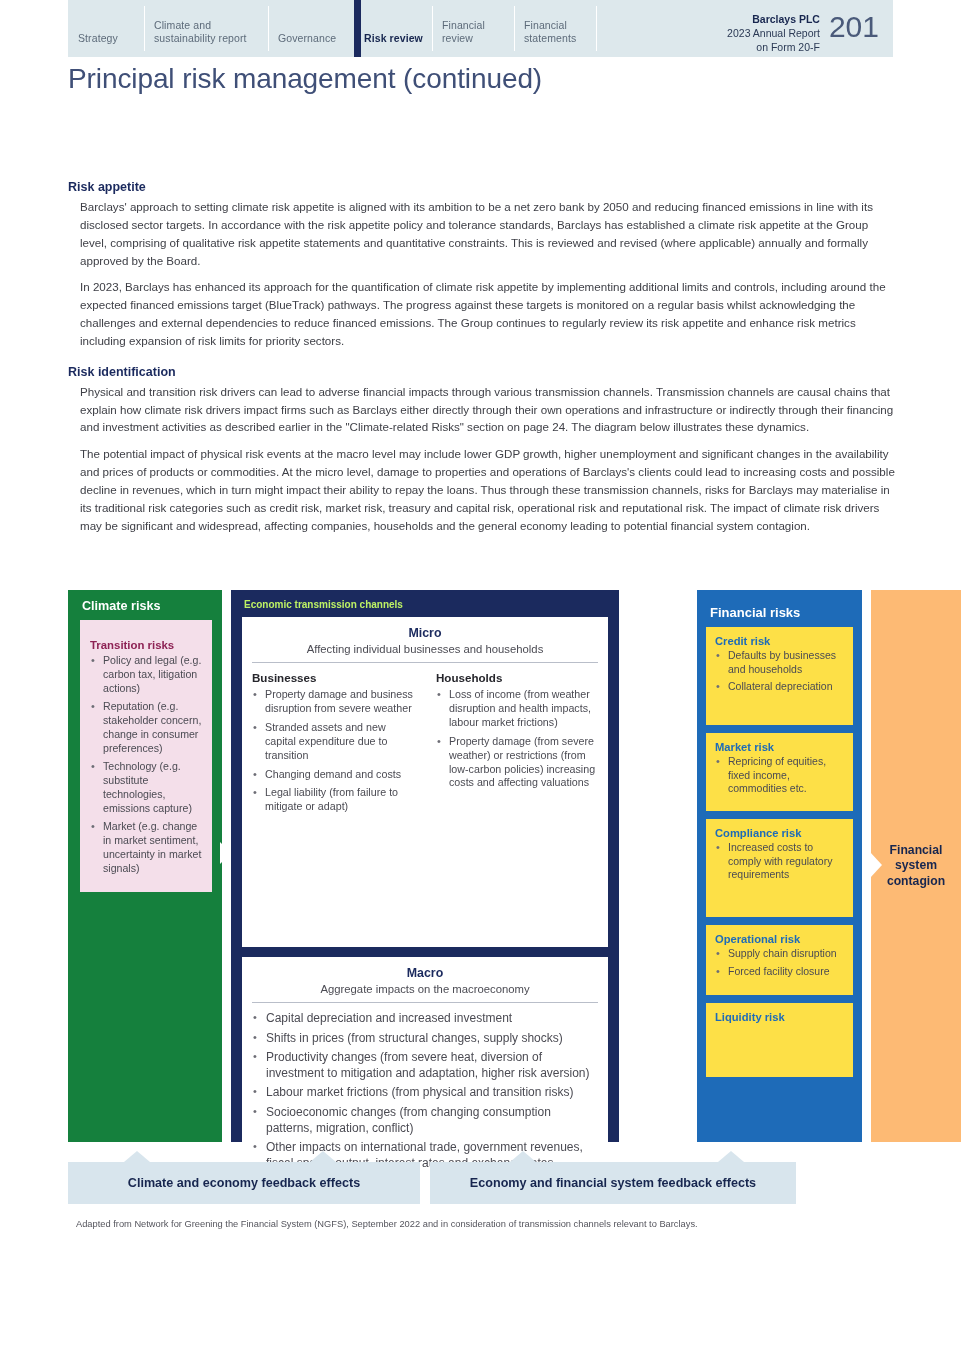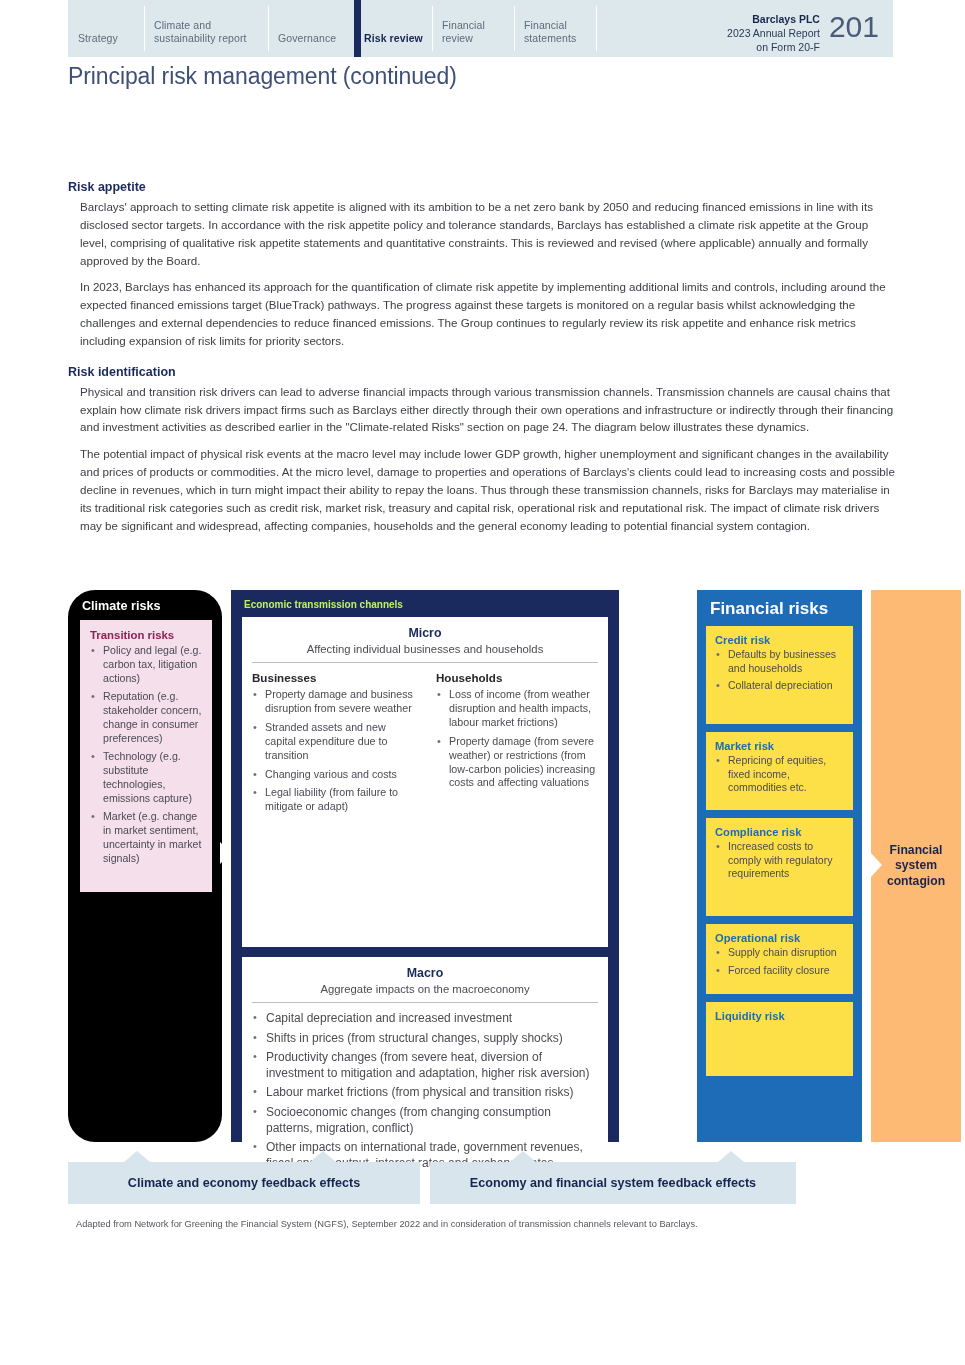--- a/index.html
+++ b/index.html
@@ -54,48 +54,47 @@
   .brand-lines { text-align:right; font-size:10.5px; line-height:1.35; color:#2b3a55; padding-top:2px;}
   .brand-lines .b0 { font-weight:bold; color:#17264f; }
   .page-num {
     font-size: 30px; color:#4a5a7a; line-height:1; padding-left:9px; padding-top:2px;
     font-weight: 300;
   }
 
   
   .page-title {
     position:absolute; left:68px; top:63px;
-    font-size: 23px; color:#3f4f77; font-weight: 400; letter-spacing:-.1px;
+    font-size: 28px; color:#3f4f77; font-weight: 400; letter-spacing:-.1px;
   }
 
   
   .body-col { position:absolute; left:68px; top:180px; width:830px; }
   .sec-head {
     font-size: 12.5px; font-weight: bold; color:#1b2a5e; margin: 0 0 4px 0;
   }
   .sec-head.second { margin-top: 15px; }
   p.para {
     margin: 0 0 9px 12px;
     font-size: 11.6px; line-height: 1.54; color: #3f4047;
     text-align: left;
   }
 
   
   .diagram { position:absolute; left:68px; top:590px; width:825px; height:560px; }
 
   .col-climate {
     position:absolute; left:0; top:0; width:154px; height:552px;
-    background:#000000;
-    border-radius:27px;
+    background:#15803d;
   }
   .col-climate .col-title {
     color:#fff; font-weight:bold; font-size:12.6px; padding:9px 0 7px 14px;
   }
   .pink-card {
-    background:#f4dfea; margin:0 10px 0 12px; padding:9px 8px 9px 10px;
+    background:#f4dfea; margin:0 10px 0 12px; padding:19px 8px 9px 10px;
   }
   .pink-card.first { height: 272px; }
   .pink-card.second { margin-top:10px; height: 220px; }
   .pink-card h4 { margin:0 0 3px 0; font-size:11.4px; color:#8d2254; font-weight:bold; }
   ul.blist { margin:0; padding:0; list-style:none; }
   ul.blist li {
     position:relative; padding-left:13px; margin-bottom:5px;
     font-size:10.6px; line-height:1.3; color:#4b4b53;
   }
   ul.blist li::before {
@@ -123,21 +122,21 @@
   .two-col > div { flex:1 1 0; }
   .sub-head { font-size:11.6px; font-weight:bold; color:#26262c; margin-bottom:4px; }
   ul.blist.tight li { margin-bottom:5px; font-size:10.7px; }
   ul.blist.macro-list li { font-size:12px; margin-bottom:4px; padding-left:14px; }
 
   .col-fin {
     position:absolute; left:629px; top:0; width:165px; height:552px;
     background:#1e6bb8;
   }
   .col-fin .col-title {
-    color:#fff; font-weight:bold; font-size:17px; padding:9px 0 7px 13px;
+    color:#fff; font-weight:bold; font-size:13px; padding:15px 0 7px 13px;
   }
   .fin-card {
     background:#fde047; margin:0 9px 8px 9px; padding:8px 8px 8px 9px;
   }
   .fin-card h4 { margin:0 0 2px 0; font-size:11.2px; font-weight:bold; color:#1e6bb8; }
   .fin-card.credit { height: 98px; }
   .fin-card.market { height: 78px; }
   .fin-card.compliance { height: 98px; }
   .fin-card.operational { height: 70px; }
   .fin-card.liquidity { height: 74px; margin-bottom:0; }
@@ -257,21 +256,21 @@
         <div class="t1">Micro</div>
         <div class="t2">Affecting individual businesses and households</div>
       </div>
       <hr class="hr-thin">
       <div class="two-col">
         <div>
           <div class="sub-head">Businesses</div>
           <ul class="blist tight">
             <li>Property damage and business disruption from severe weather</li>
             <li>Stranded assets and new capital expenditure due to transition</li>
-            <li>Changing various and costs</li>
+            <li>Changing demand and costs</li>
             <li>Legal liability (from failure to mitigate or adapt)</li>
           </ul>
         </div>
         <div>
           <div class="sub-head">Households</div>
           <ul class="blist tight">
             <li>Loss of income (from weather disruption and health impacts, labour market frictions)</li>
             <li>Property damage (from severe weather) or restrictions (from low-carbon policies) increasing costs and affecting valuations</li>
           </ul>
         </div>

